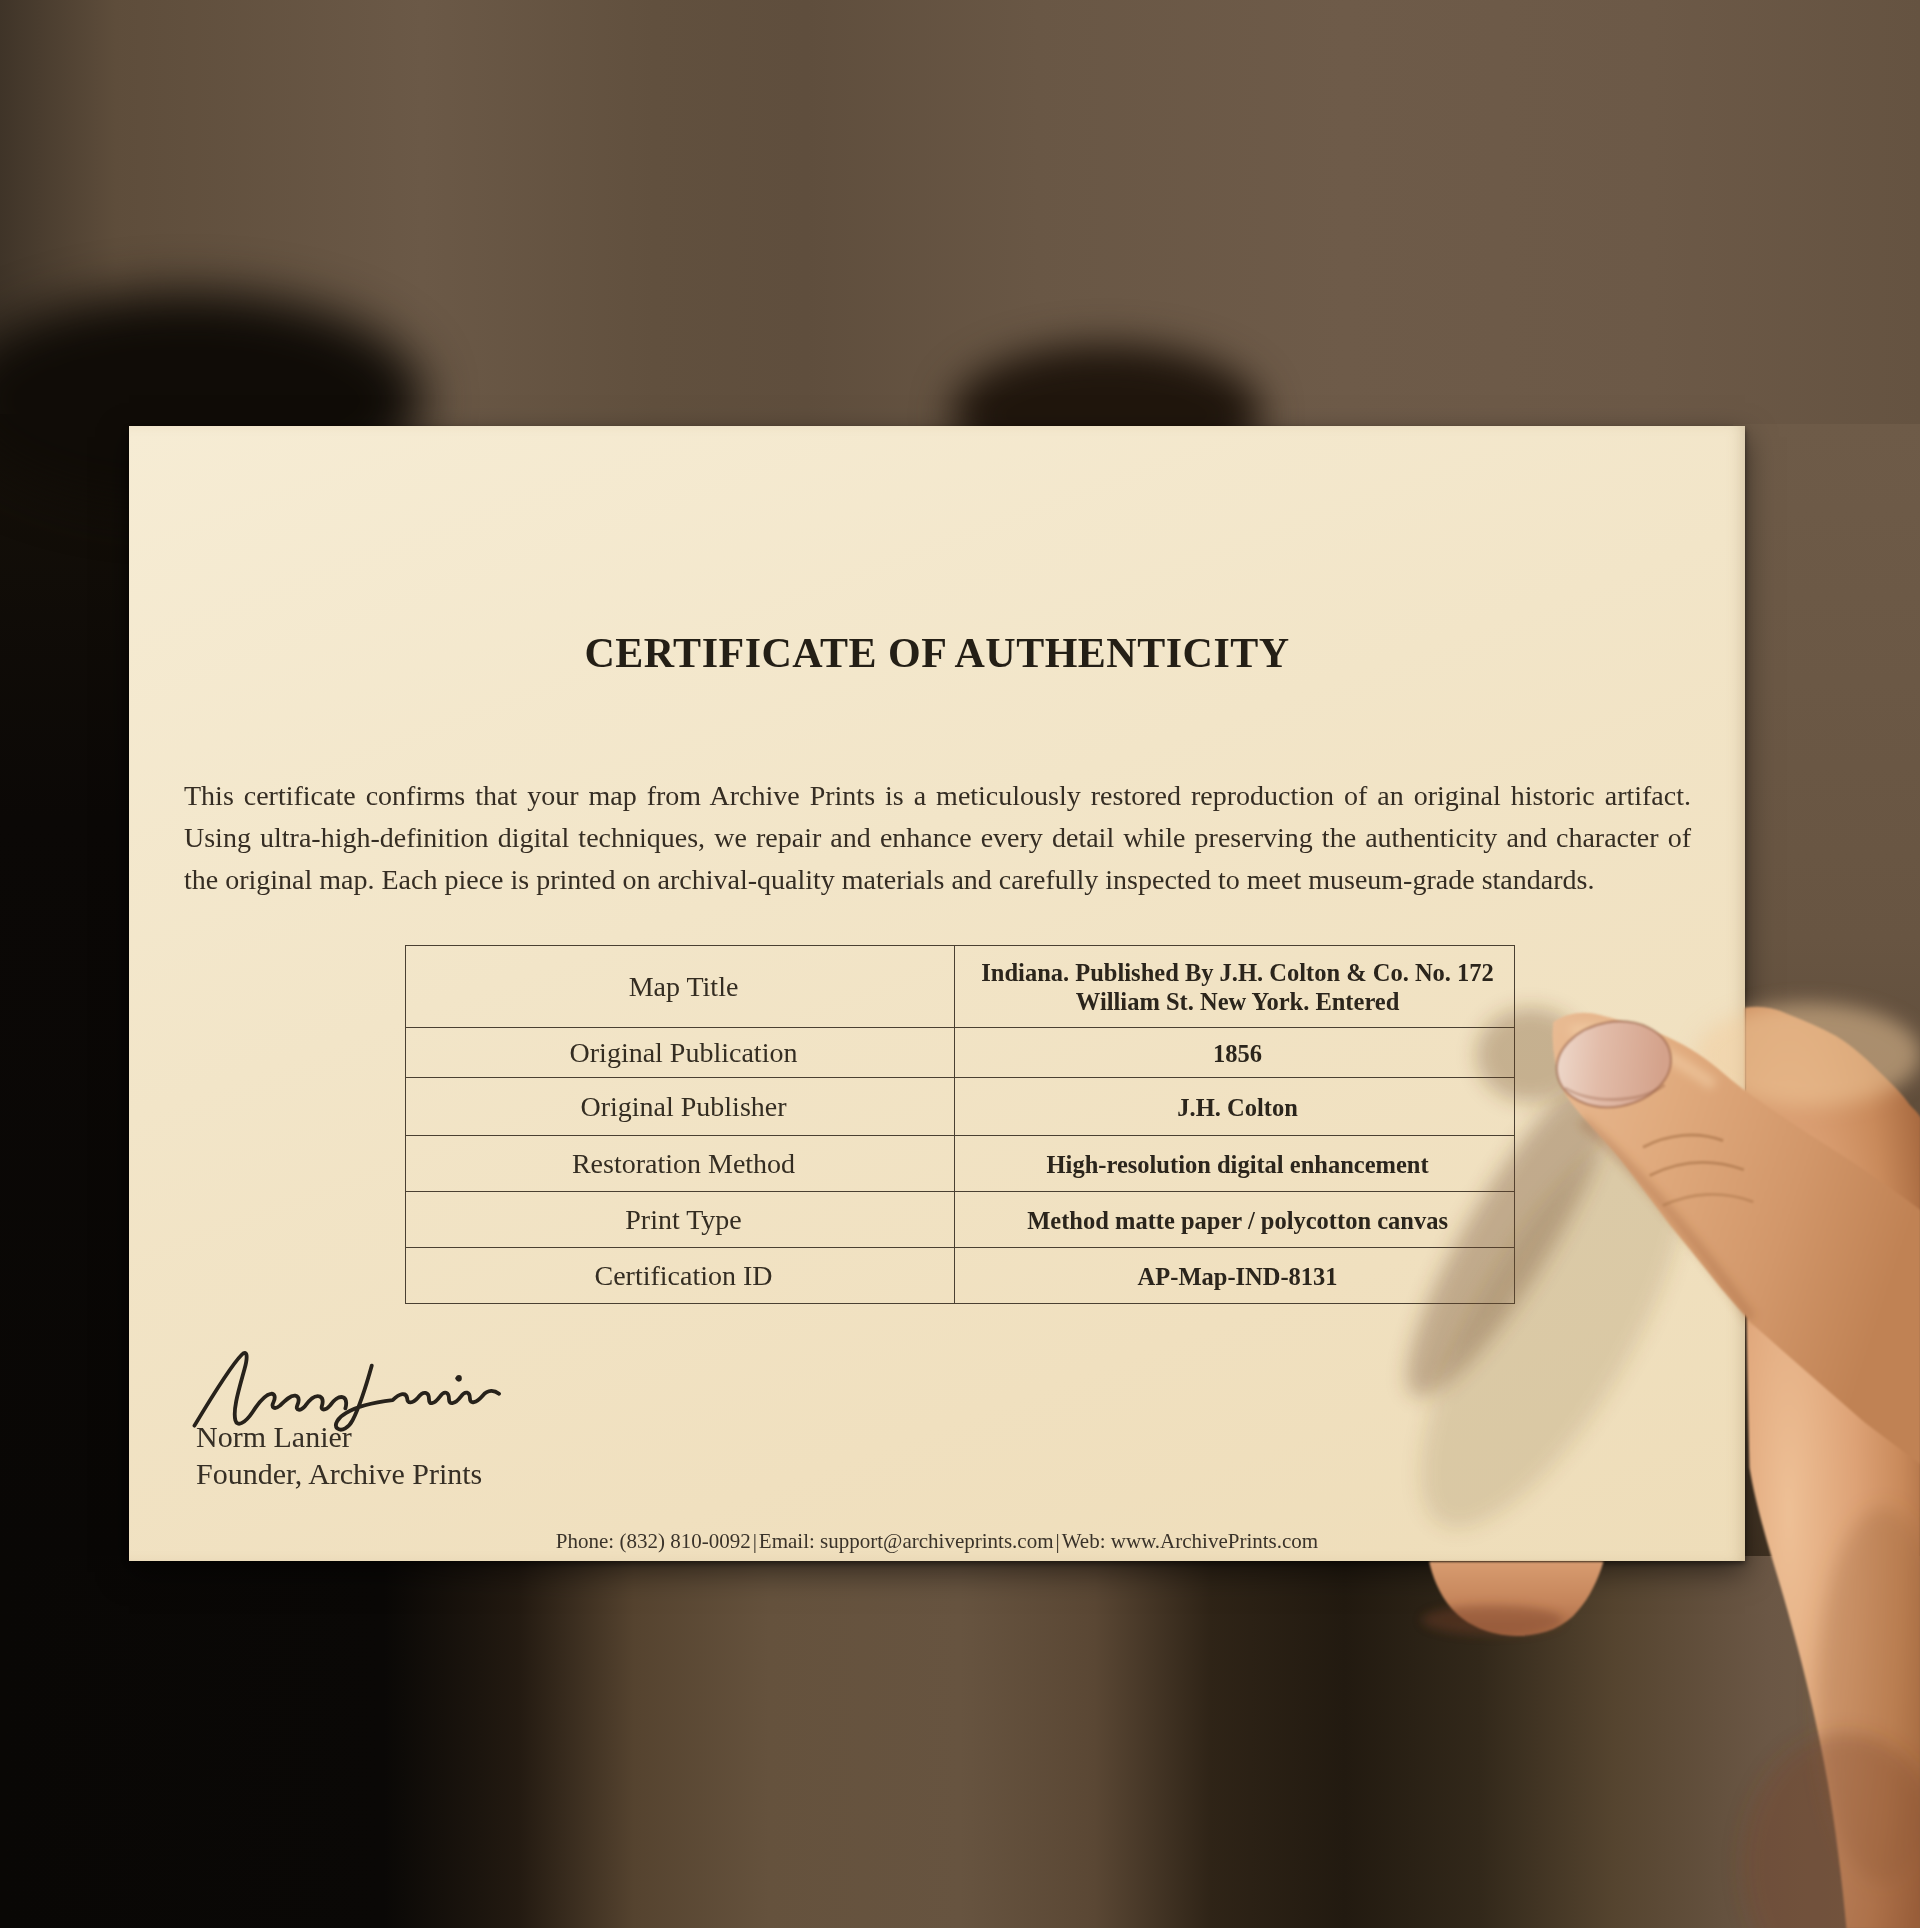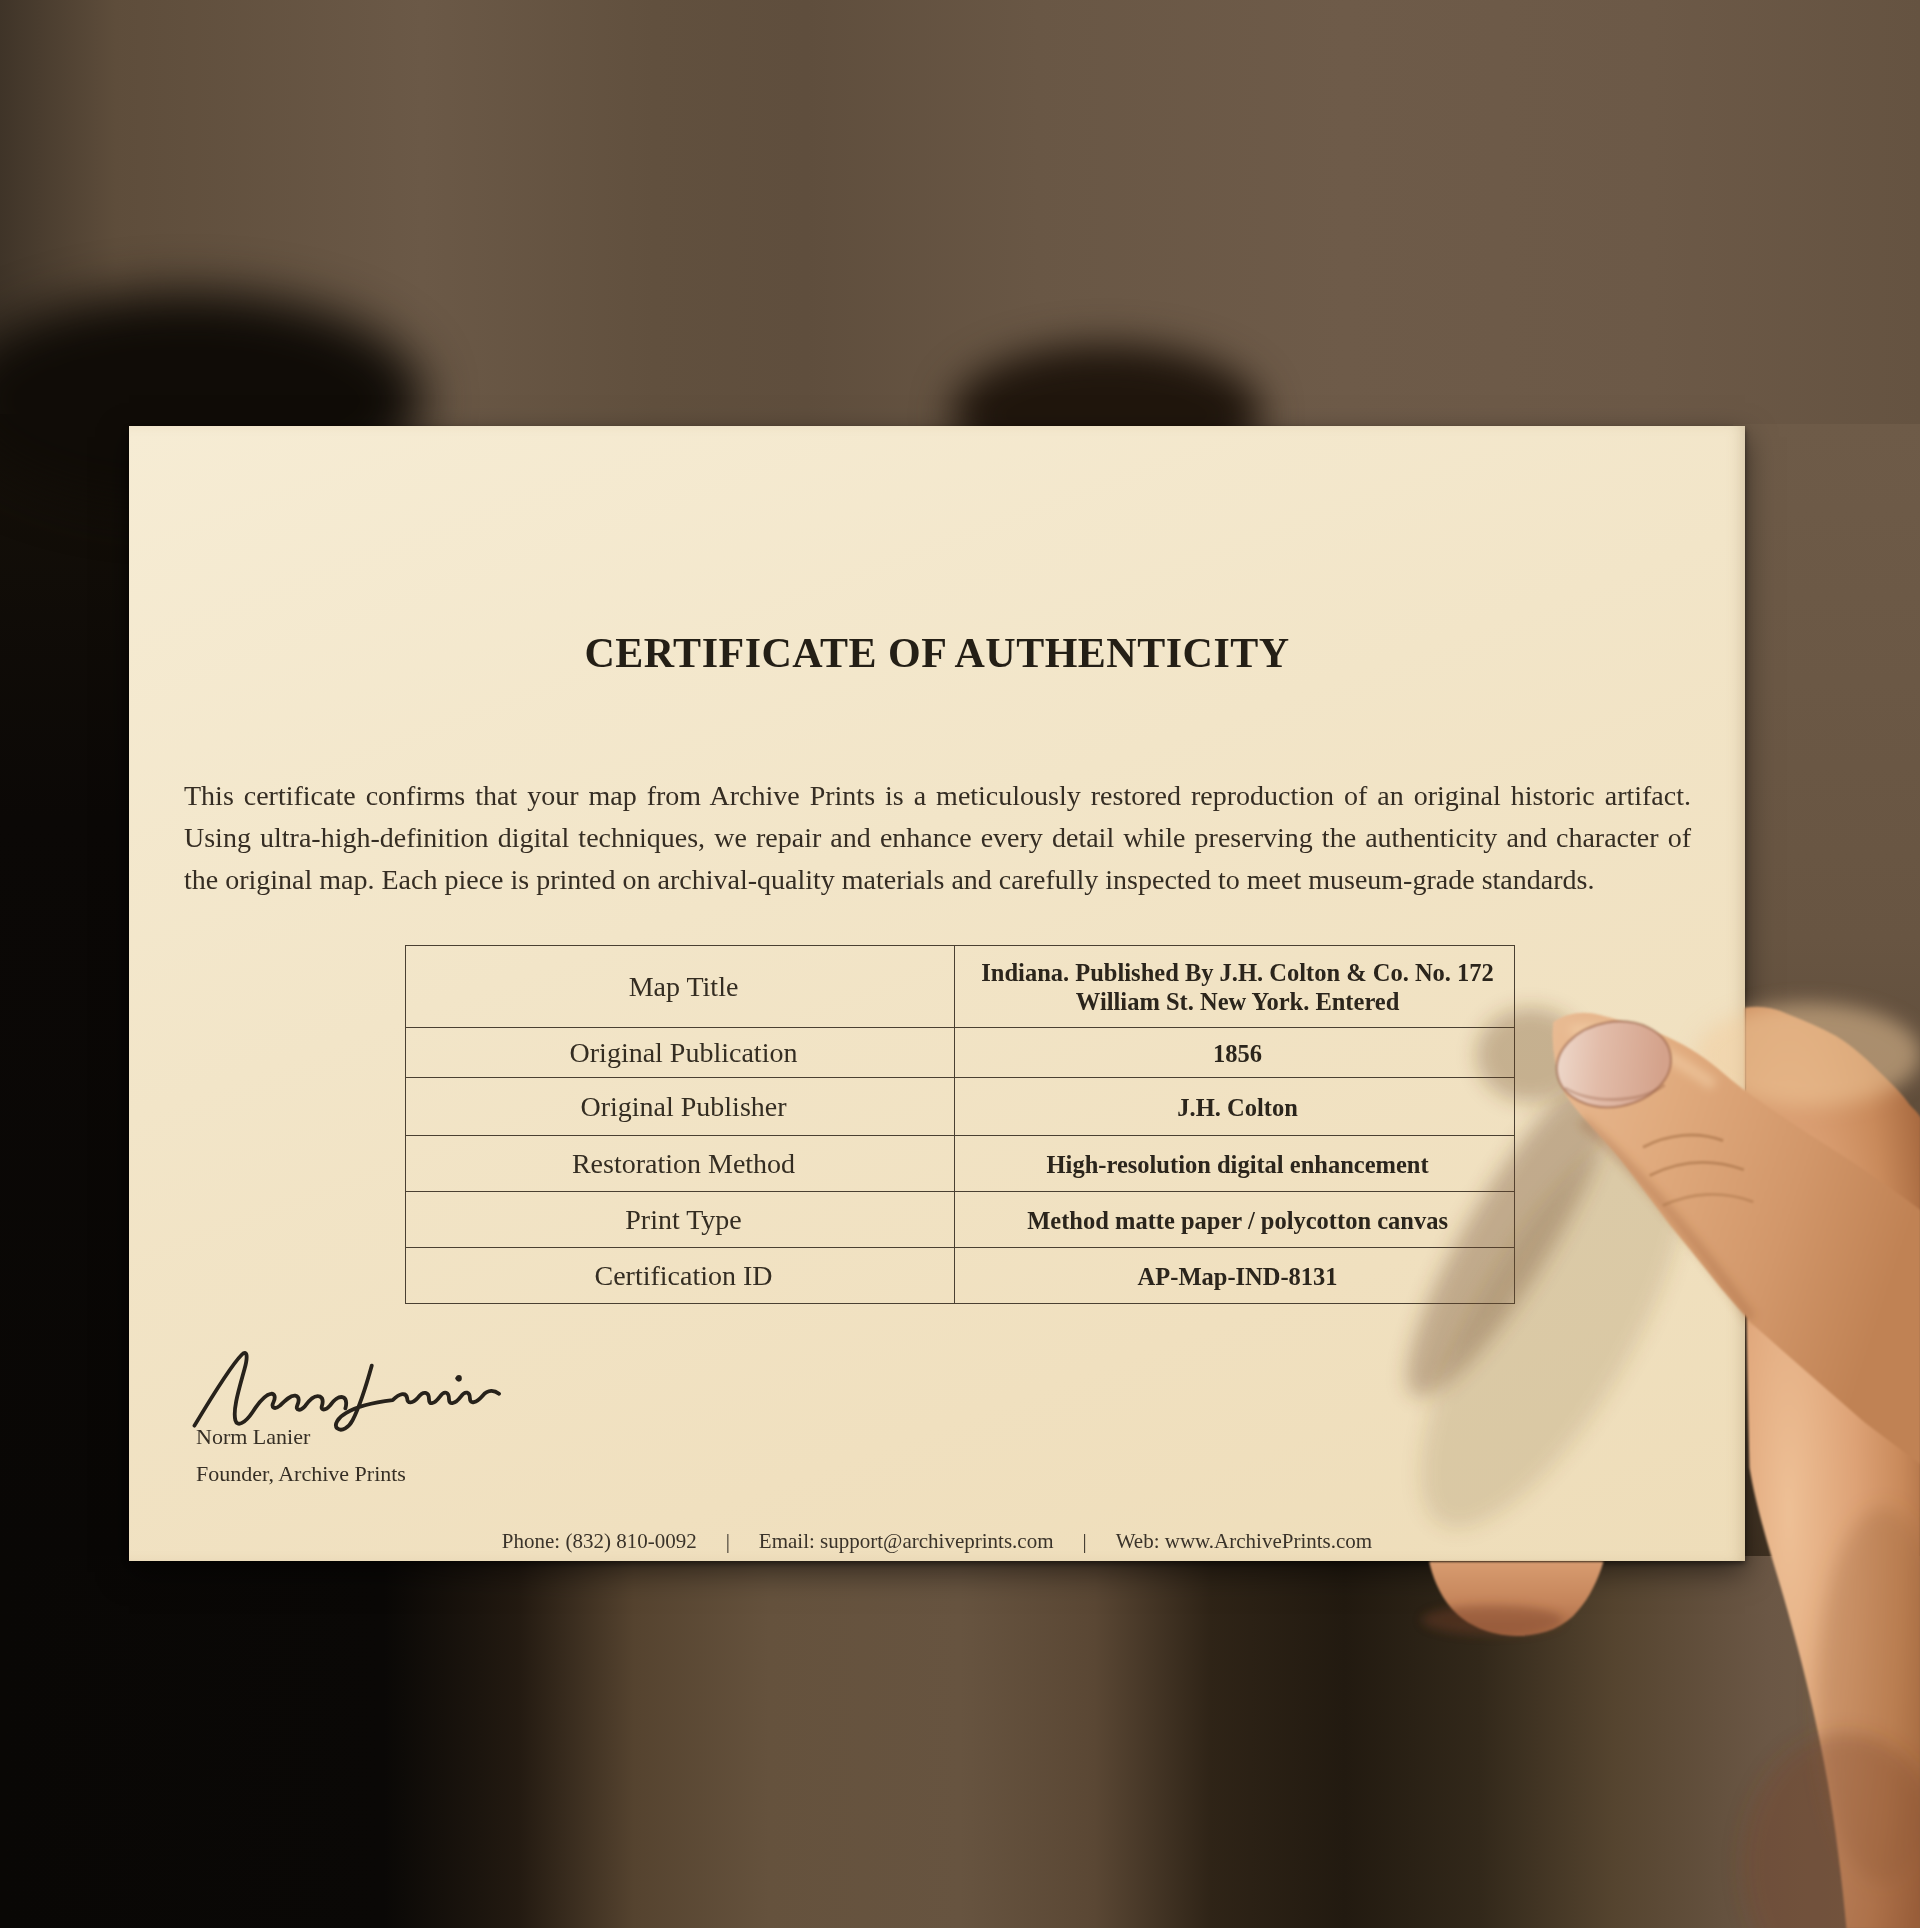--- a/index.html
+++ b/index.html
@@ -40,23 +40,23 @@
 
   #spec-table{left:276px;top:519px;border-collapse:collapse;width:1063px;table-layout:fixed;text-align:center;}
   #spec-table td{border:1.9px solid #4a4032;vertical-align:middle;}
   #spec-table td.lbl{width:529px;padding:0 5.6px 0 13px;font-size:28px;color:#342d22;}
   #spec-table td.val{width:534px;padding:1.9px 9.4px 0 16px;font-size:24.5px;font-weight:bold;
     line-height:29px;color:#2b251c;white-space:pre-line;}
   tr.r1{height:82px;} tr.r2{height:50px;} tr.r3{height:58px;}
   tr.r4{height:56px;} tr.r5{height:56px;} tr.r6{height:56px;}
 
   #sig-script{left:56px;top:916px;width:328px;height:100px;}
-  #sig-name{left:67px;top:992px;font-size:22px;line-height:37px;color:#362f25;}
+  #sig-name{left:67px;top:992px;font-size:30px;line-height:37px;color:#362f25;}
   #paper-footer{left:0;bottom:7.5px;width:100%;display:flex;justify-content:center;
-    gap:29px;font-size:21px;color:#3a332a;}
+    gap:2px;font-size:21px;color:#3a332a;}
 
   
   #hand{left:1318px;top:923px;width:603px;height:1006px;filter:blur(1.1px);}
 </style>
 </head>
 <body>
 
 <div id="backdrop" class="abs">
   <div id="bg-top" class="abs"></div>
   <div id="bg-right" class="abs"></div>

